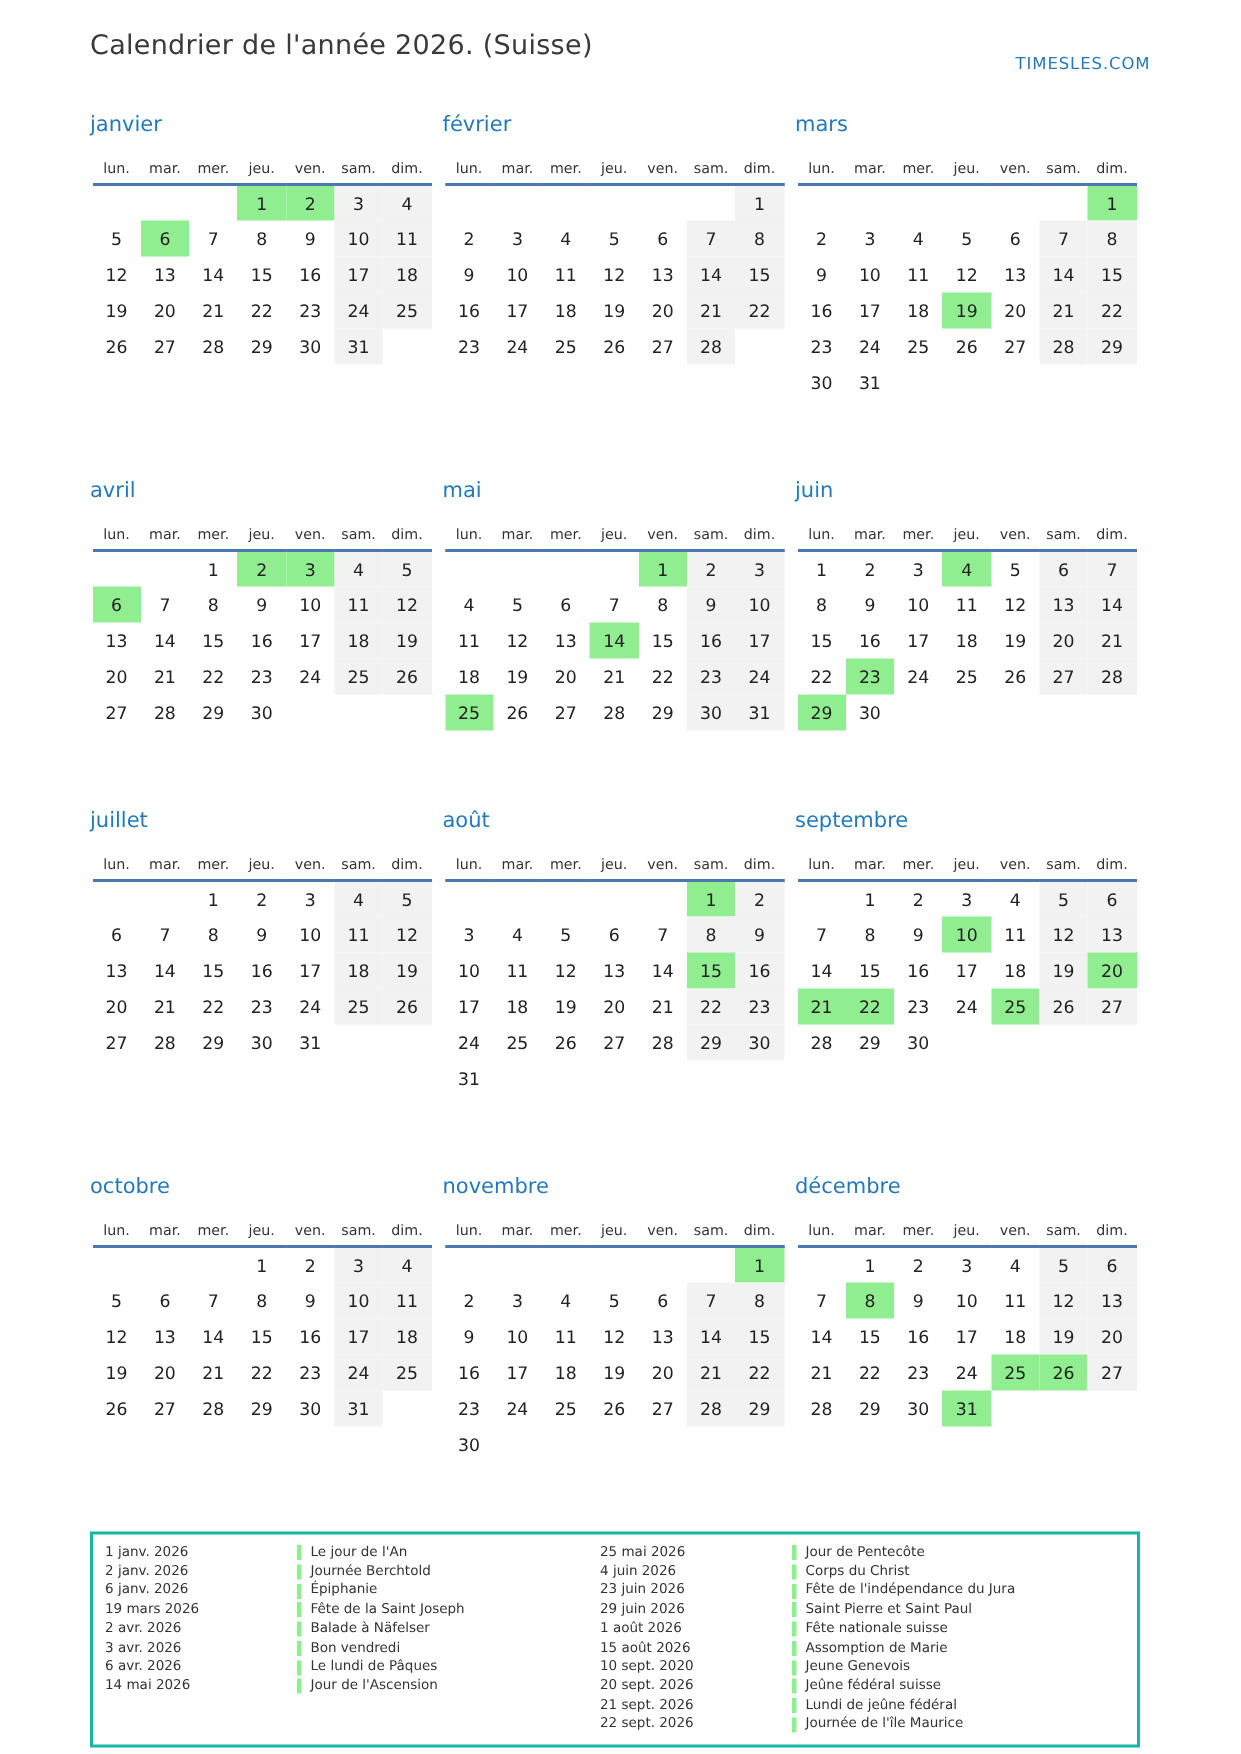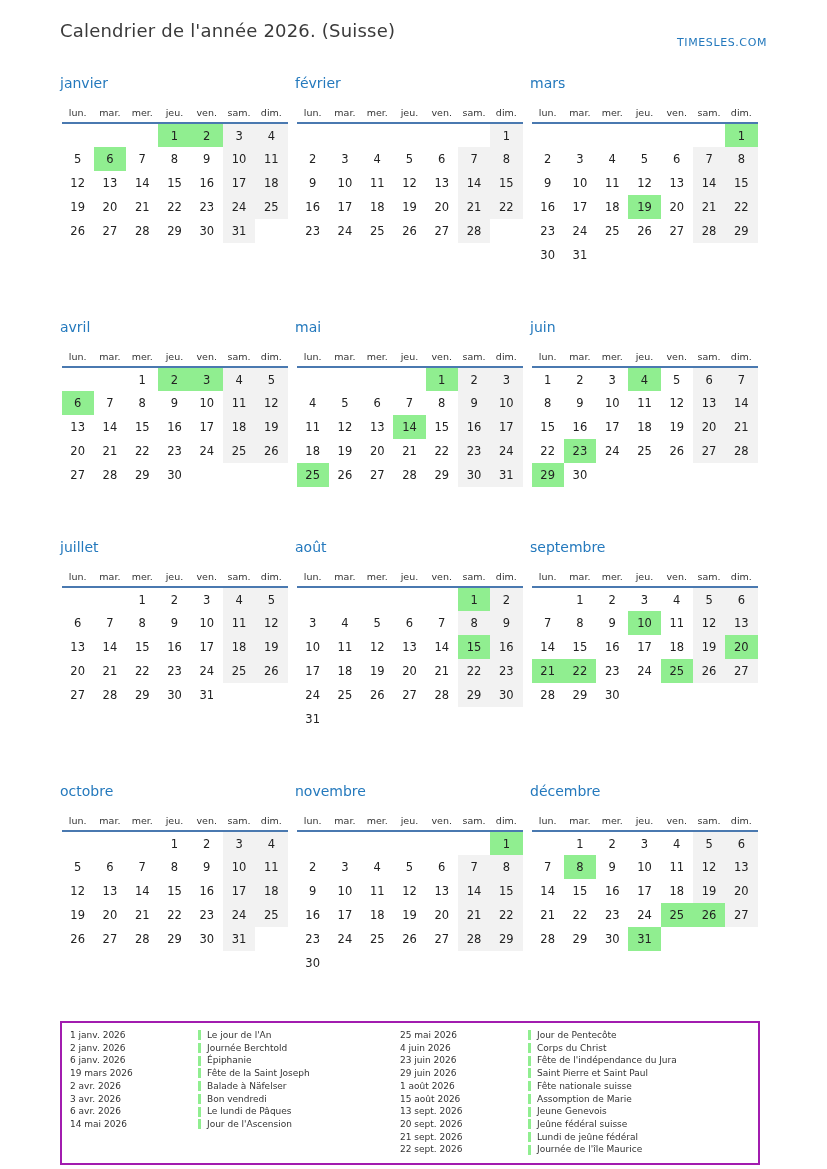--- a/index.html
+++ b/index.html
@@ -73,21 +73,21 @@
     text-align:center;
     vertical-align:middle;
     font-size:11.5px;
     color:#222;
   }
   td.weekend{background:var(--weekend-gray);}
   td.holiday{background:var(--holiday-green);}
   .legend-box{
     margin-top:30px;
     width:700px;
-    border:2px solid #a21caf;
+    border:2px solid #14b8a6;
     padding:6px 8px 7px 8px;
     display:grid;
     grid-template-columns:322px 1fr;
     column-gap:8px;
   }
   .legend-row{
     display:flex;
     align-items:center;
     line-height:12.7px;
     font-size:9px;
@@ -970,21 +970,21 @@
           <span class="legend-date">1 août 2026</span>
           <span class="legend-tick"></span>
           <span class="legend-name">Fête nationale suisse</span>
         </div>
         <div class="legend-row">
           <span class="legend-date">15 août 2026</span>
           <span class="legend-tick"></span>
           <span class="legend-name">Assomption de Marie</span>
         </div>
         <div class="legend-row">
-          <span class="legend-date">13 sept. 2026</span>
+          <span class="legend-date">10 sept. 2020</span>
           <span class="legend-tick"></span>
           <span class="legend-name">Jeune Genevois</span>
         </div>
         <div class="legend-row">
           <span class="legend-date">20 sept. 2026</span>
           <span class="legend-tick"></span>
           <span class="legend-name">Jeûne fédéral suisse</span>
         </div>
         <div class="legend-row">
           <span class="legend-date">21 sept. 2026</span>

